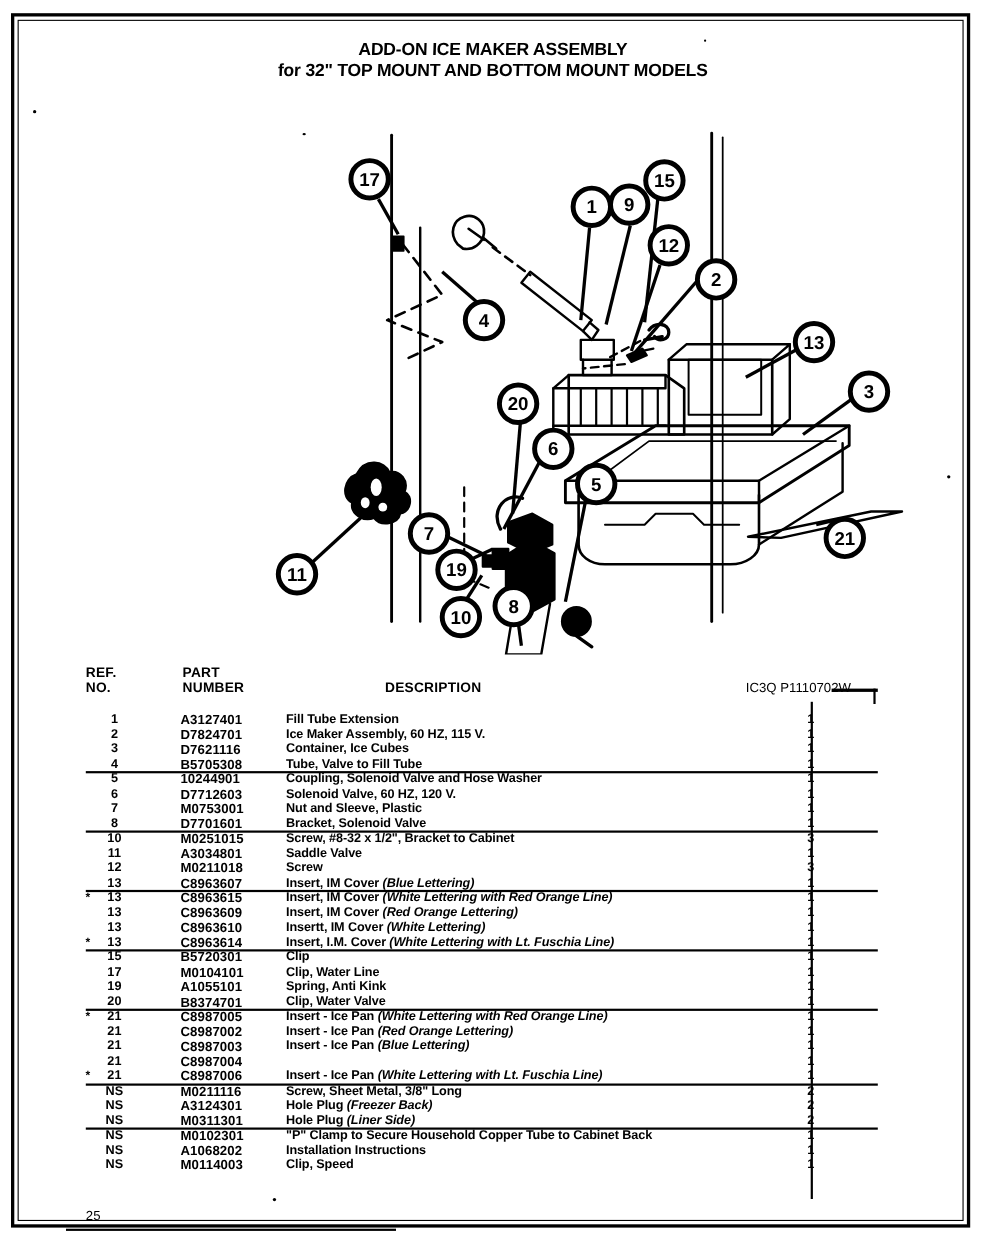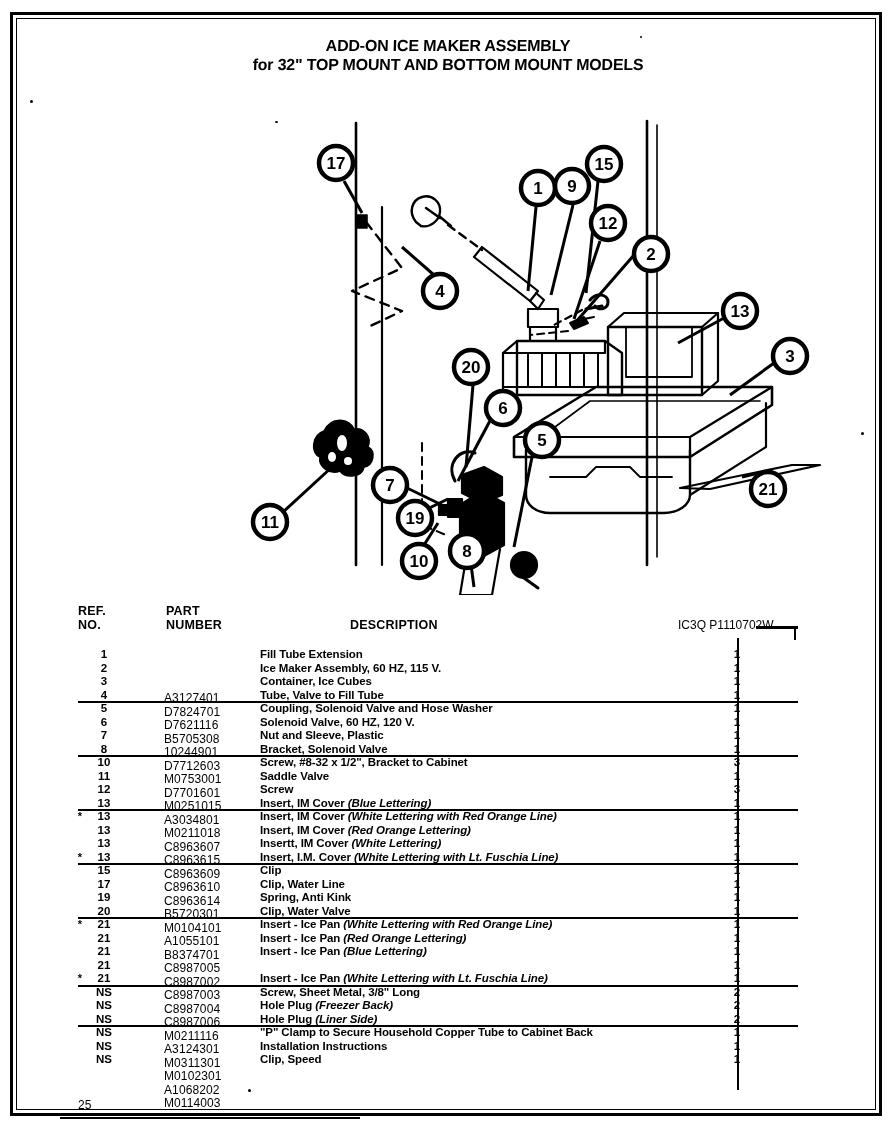--- a/index.html
+++ b/index.html
@@ -130,24 +130,23 @@
     position: absolute;
     left: -6px;
     width: 10px;
     text-align: right;
     font-weight: bold;
     font-size: 11px;
   }
   .c-part {
     position: absolute;
     left: 86px;
-    font-weight: normal;
+    font-weight: bold;
     font-size: 12px;
     letter-spacing: 0.1px;
-    margin-top: 44px;
   }
   .c-desc {
     position: absolute;
     left: 182px;
     font-weight: bold;
     font-size: 11.5px;
     letter-spacing: -0.1px;
     text-align: center;
   }
   .c-desc em {

